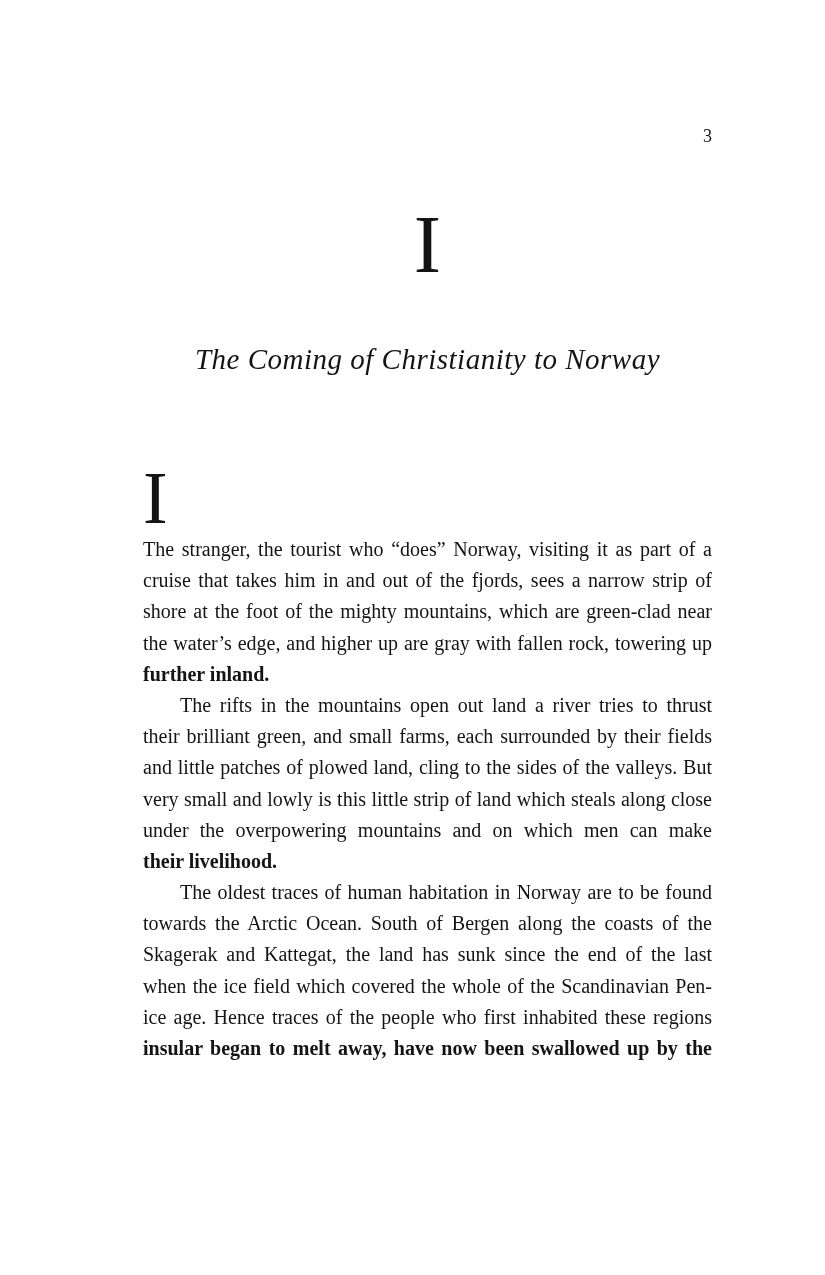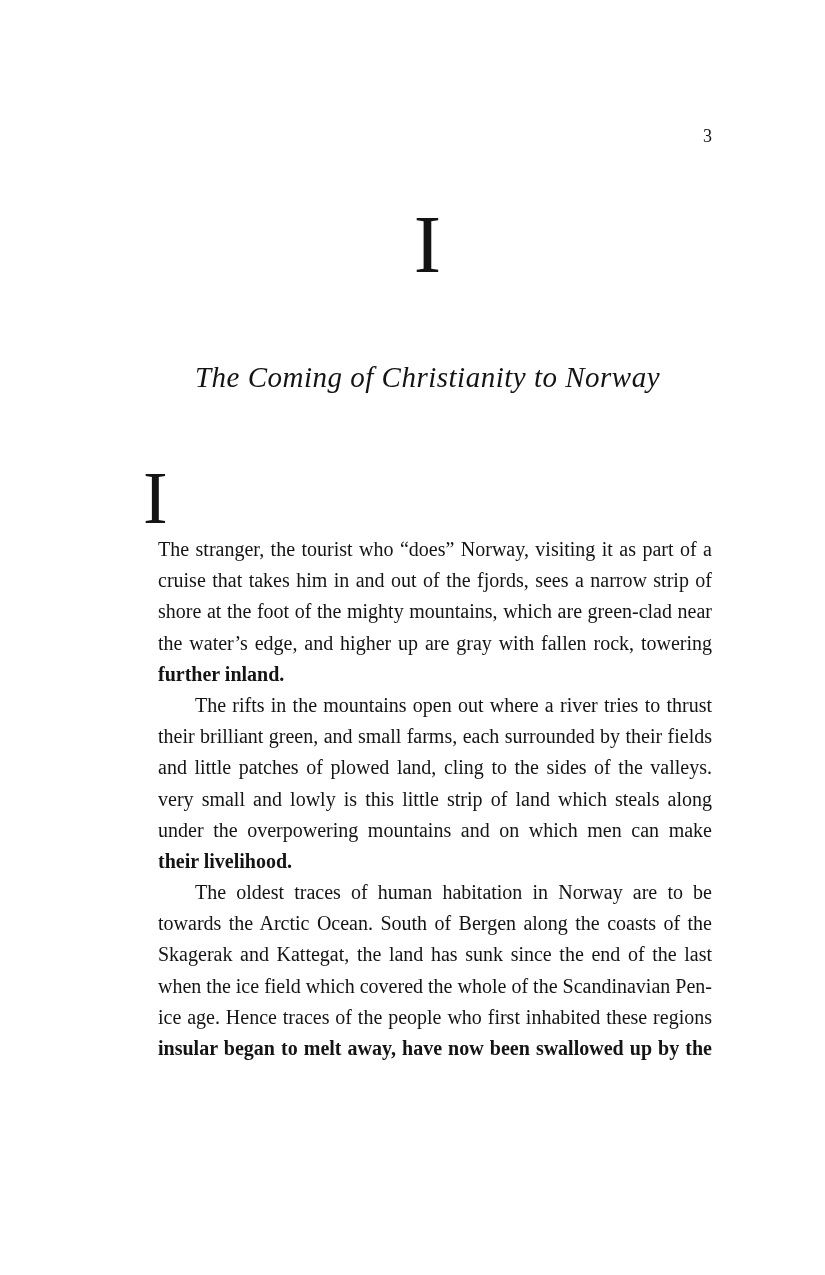--- a/index.html
+++ b/index.html
@@ -22,42 +22,41 @@
     font-size: 18px; line-height: 20px;
   }
   .chapter-numeral {
     position: absolute;
     top: 204px; left: 143px; width: 569px;
     text-align: center;
     font-size: 82px; line-height: 82px;
   }
   .chapter-title {
     position: absolute;
-    top: 359px; left: 143px; width: 569px;
+    top: 341px; left: 143px; width: 569px;
     text-align: center;
     font-style: italic;
     font-size: 29px; line-height: 36px;
     letter-spacing: 0.5px;
   }
   .section-numeral {
     position: absolute;
     top: 461px; left: 143px;
     font-size: 74px; line-height: 74px;
   }
   .body-text {
     position: absolute;
     top: 534px; left: 143px; width: 569px;
     font-size: 20px; line-height: 31.2px;
   }
   .bl {
     text-align: justify;
     text-align-last: justify;
     height: 31.2px;
     overflow: hidden;
-    margin-left: 15px;
   }
   .bl-last { text-align-last: left; font-weight: bold; }
   .bl-indent { text-indent: 37px; }
 </style>
 </head>
 <body>
 
 <div class="page">
   <div class="page-number">3</div>
 
@@ -66,21 +65,21 @@
   <div class="chapter-title">The Coming of Christianity to Norway</div>
 
   <div class="section-numeral">I</div>
 
   <div class="body-text" id="body-text">
       <div class="bl">The stranger, the tourist who “does” Norway, visiting it as part of a</div>
       <div class="bl">cruise that takes him in and out of the fjords, sees a narrow strip of</div>
       <div class="bl">shore at the foot of the mighty mountains, which are green-clad near</div>
       <div class="bl">the water’s edge, and higher up are gray with fallen rock, towering up</div>
       <div class="bl bl-last">further inland.</div>
-      <div class="bl bl-indent">The rifts in the mountains open out where a river tries to thrust</div>
+      <div class="bl bl-indent">The rifts in the mountains open out land a river tries to thrust</div>
       <div class="bl">their brilliant green, and small farms, each surrounded by their fields</div>
       <div class="bl">and little patches of plowed land, cling to the sides of the valleys. But</div>
       <div class="bl">very small and lowly is this little strip of land which steals along close</div>
       <div class="bl">under the overpowering mountains and on which men can make</div>
       <div class="bl bl-last">their livelihood.</div>
       <div class="bl bl-indent">The oldest traces of human habitation in Norway are to be found</div>
       <div class="bl">towards the Arctic Ocean. South of Bergen along the coasts of the</div>
       <div class="bl">Skagerak and Kattegat, the land has sunk since the end of the last</div>
       <div class="bl">when the ice field which covered the whole of the Scandinavian Pen-</div>
       <div class="bl">ice age. Hence traces of the people who first inhabited these regions</div>

